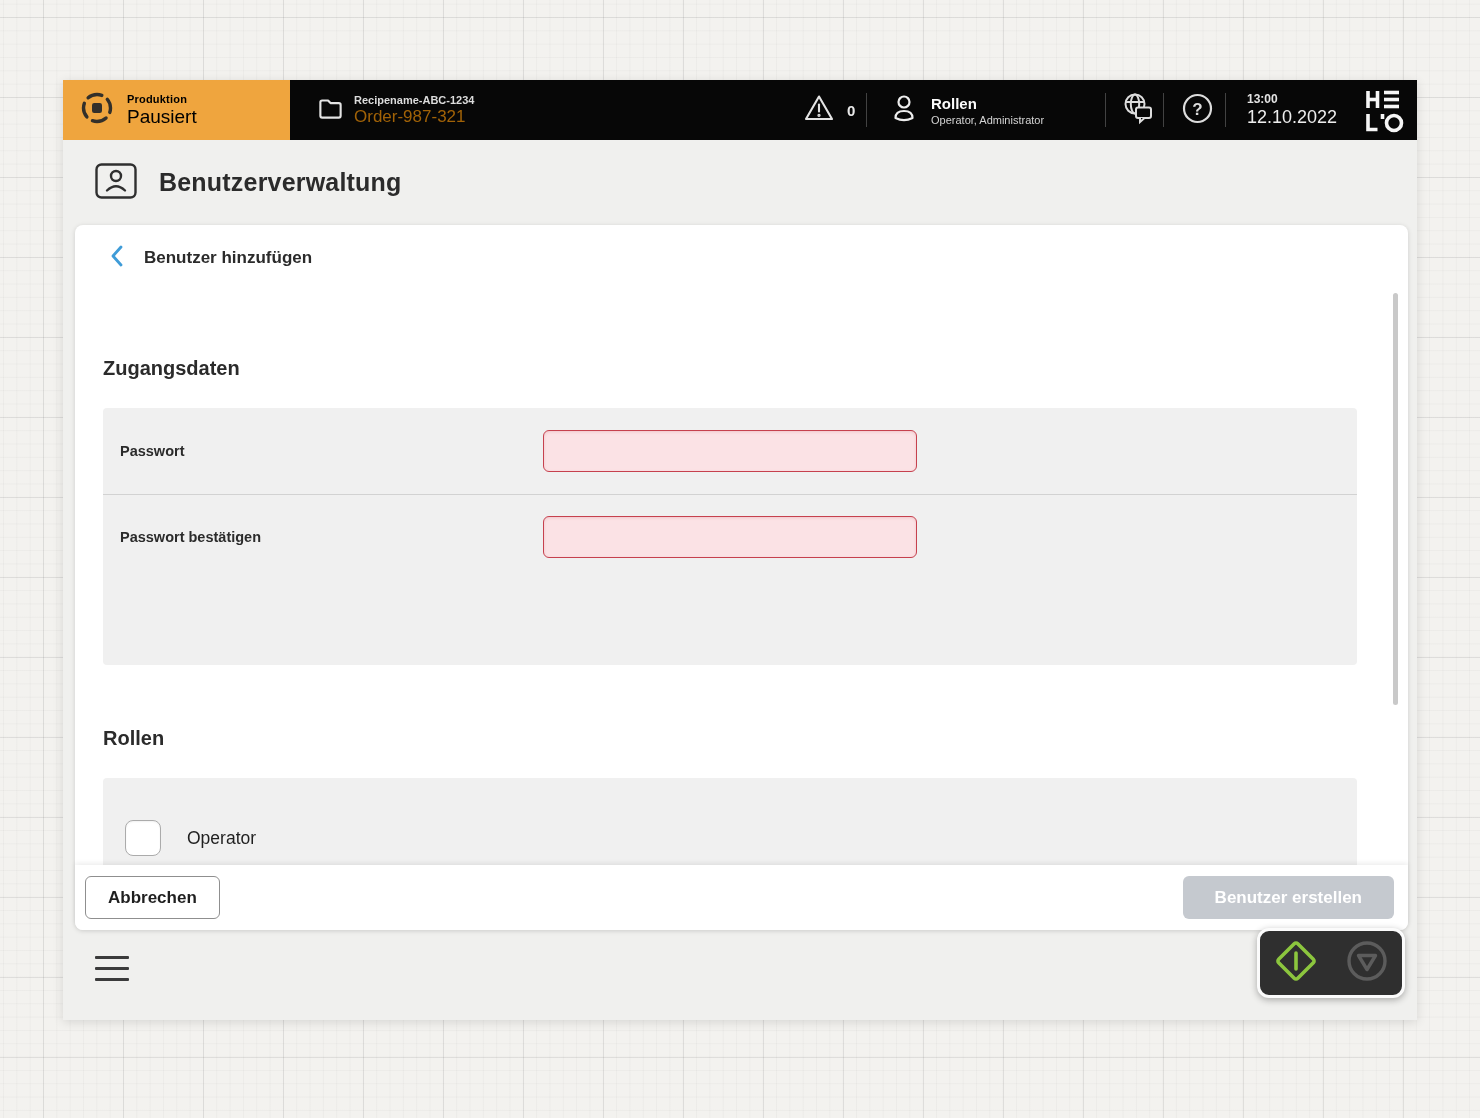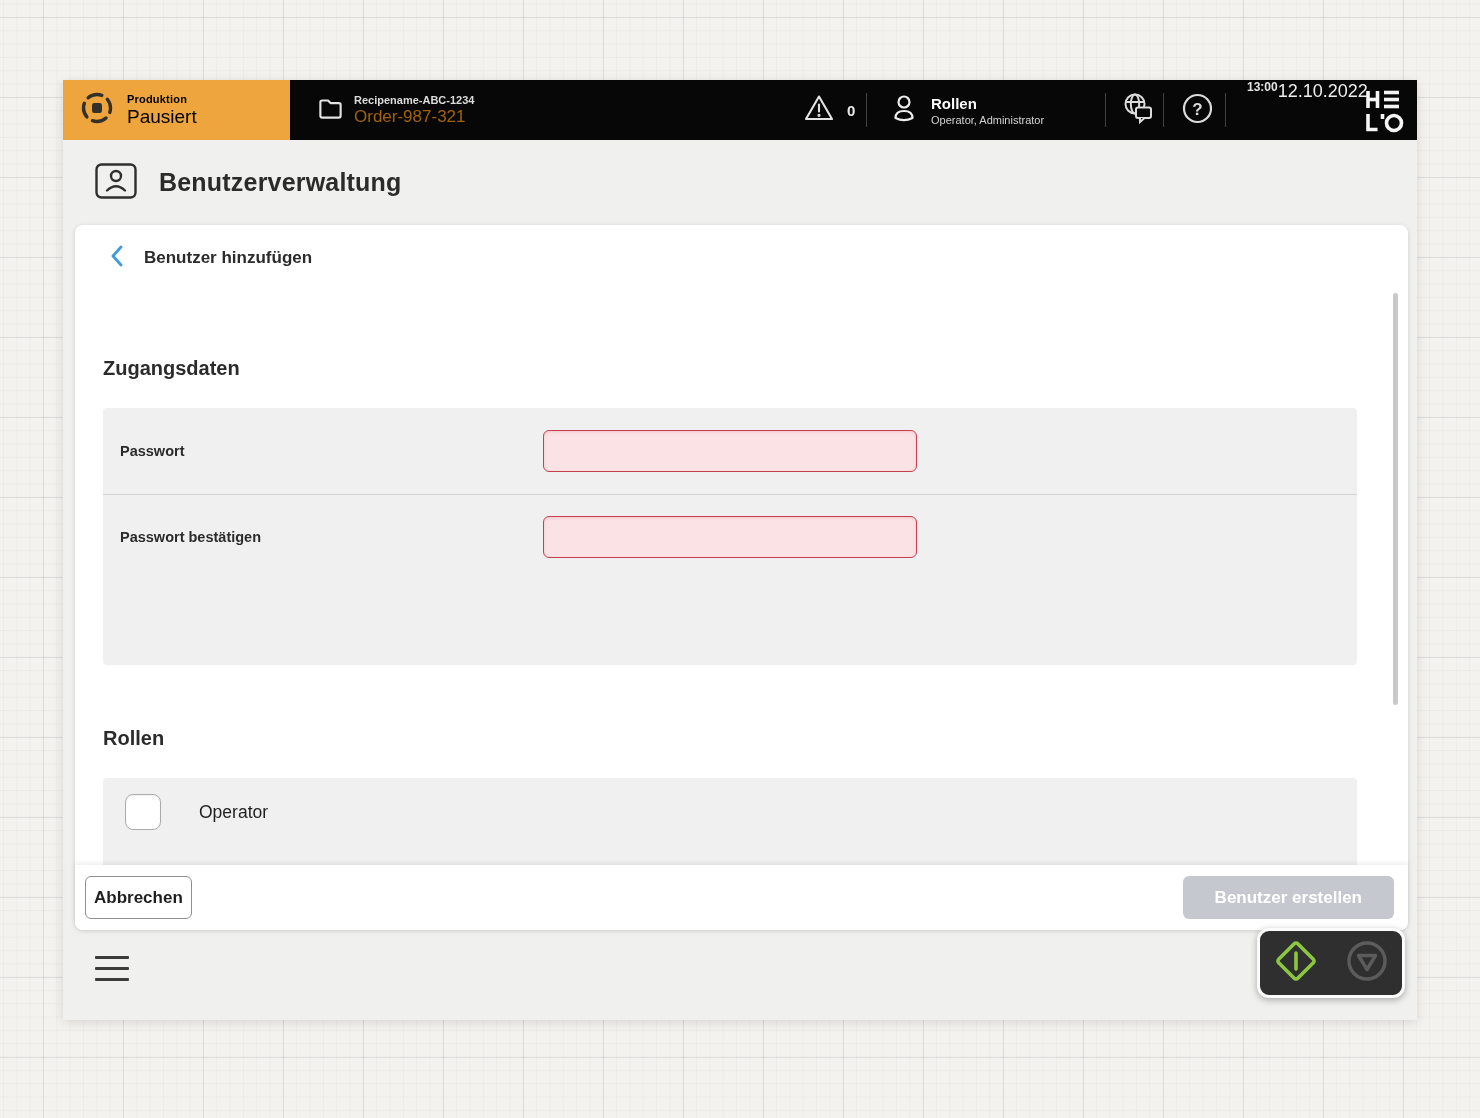--- a/index.html
+++ b/index.html
@@ -31,21 +31,21 @@
   .recipe { position:absolute; left:254px; top:0; height:60px; display:flex; align-items:center; gap:10px; }
   .recipe-text .small { font-size:11px; font-weight:bold; color:#dcdcdc; }
   .recipe-text .big { font-size:17px; color:#a16207; margin-top:1px; }
   .tb-div { position:absolute; top:13px; width:1px; height:34px; background:#424242; }
   .alarm { position:absolute; left:740px; top:0; height:60px; display:flex; align-items:center; gap:12px; }
   .alarm .count { font-size:15px; font-weight:bold; color:#e9e9e9; }
   .userblk { position:absolute; left:826px; top:0; height:60px; display:flex; align-items:center; gap:12px; }
   .userblk .name { font-size:15px; font-weight:bold; color:#fbfbfb; }
   .userblk .roles { font-size:11px; color:#d4d4d4; margin-top:2px; }
   .icon-btn { position:absolute; top:0; height:60px; display:flex; align-items:center; justify-content:center; }
-  .datetime { position:absolute; left:1184px; top:0; height:60px; display:flex; flex-direction:row; justify-content:center; }
+  .datetime { position:absolute; left:1184px; top:0; height:60px; display:flex; flex-direction:column; justify-content:center; }
   .datetime .time { font-size:12px; font-weight:bold; color:#e3e3e3; }
   .datetime .date { font-size:18px; color:#ededed; margin-top:1px; }
   .logo { position:absolute; right:12px; top:8px; }
   
   .pagehead { position:absolute; left:0; top:60px; width:100%; height:85px; display:flex; align-items:center; gap:22px; padding-left:32px; }
   .pagehead h1 { font-size:25px; font-weight:bold; color:#2b2b2b; letter-spacing:.2px; }
   
   .card {
     position:absolute; left:12px; top:145px; width:1333px; height:705px;
     background:#fff; border-radius:8px; box-shadow:0 1px 5px rgba(0,0,0,.14);
@@ -59,30 +59,30 @@
   .frow { position:relative; height:85.6px; }
   .frow + .frow { border-top:1px solid #d2d2d2; }
   .frow .flabel { position:absolute; left:17px; top:50%; transform:translateY(-50%); font-size:14.5px; font-weight:bold; color:#2b2b2b; }
   .tinput {
     position:absolute; left:440px; top:50%; transform:translateY(-50%);
     width:374px; height:42px; border:1px solid #9c9c9c; border-radius:6px; background:#fff;
     font-family:"Liberation Sans",sans-serif; font-size:16px; padding:0 10px; outline:none;
     box-shadow:inset 0 1px 2px rgba(0,0,0,.05);
   }
   .tinput.invalid { background:#fbe2e5; border:1.5px solid #c6414e; box-shadow:inset 0 1px 3px rgba(180,40,55,.15); }
-  .chkrow { position:absolute; left:22px; top:16px; display:flex; align-items:center; gap:38px; }
+  .chkrow { position:absolute; left:22px; top:42px; display:flex; align-items:center; gap:26px; }
   .checkbox { width:36px; height:36px; background:#fff; border:1px solid #ababab; border-radius:8px; box-shadow:inset 0 1px 2px rgba(0,0,0,.06); cursor:pointer; }
   .chkrow .clabel { font-size:17.5px; color:#1f1f1f; }
   .scrollbar { position:absolute; right:10px; top:68px; width:5px; height:412px; background:#c9c9c9; border-radius:3px; }
   .cardfooter {
     position:absolute; left:0; bottom:0; width:100%; height:65px; background:#fff;
     border-radius:0 0 8px 8px; box-shadow:0 -2px 5px rgba(0,0,0,.07);
   }
   .btn { position:absolute; top:11px; height:43px; border-radius:6px; font-family:"Liberation Sans",sans-serif; font-size:17px; font-weight:bold; cursor:pointer; }
-  .btn-cancel { left:10px; padding:0 8px; background:#fff; border:1px solid #8f8f8f; color:#1f1f1f; }
+  .btn-cancel { left:10px; padding:0 22px; background:#fff; border:1px solid #8f8f8f; color:#1f1f1f; }
   .btn-submit { right:14px; padding:0 32px; background:#c5c9cf; border:none; color:#fff; }
   
   .appfooter { position:absolute; left:0; bottom:0; width:100%; height:90px; }
   .hamburger { position:absolute; left:32px; top:26px; width:34px; cursor:pointer; }
   .hamburger div { height:3px; background:#3b3b3b; margin-bottom:8px; border-radius:1px; }
   .runwidget {
     position:absolute; right:12px; top:-2px; width:148px; height:70px; background:#2f2f2f;
     border:3px solid #fbfbfb; border-radius:12px; box-shadow:0 2px 7px rgba(0,0,0,.3);
     display:flex; align-items:center; justify-content:space-around;
   }

